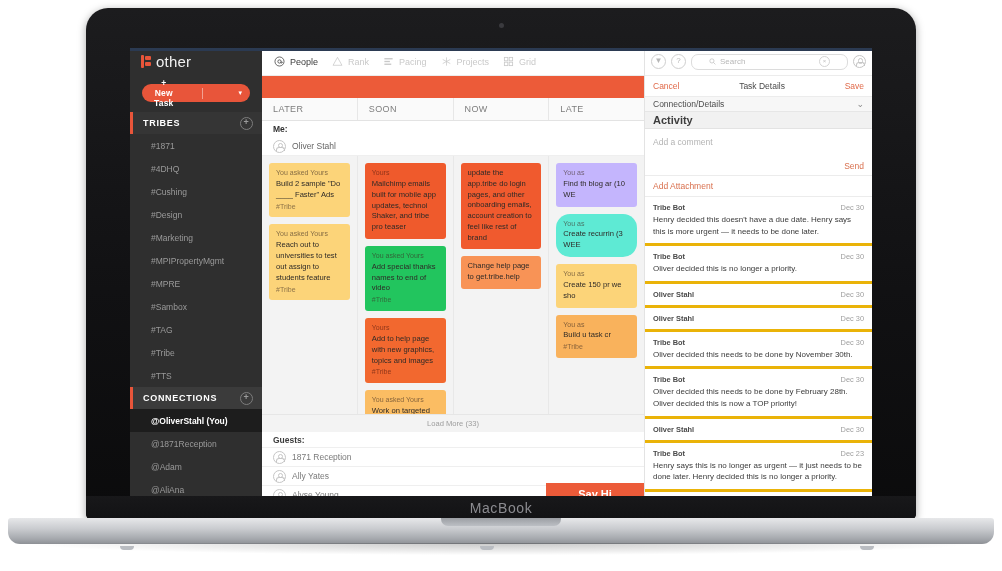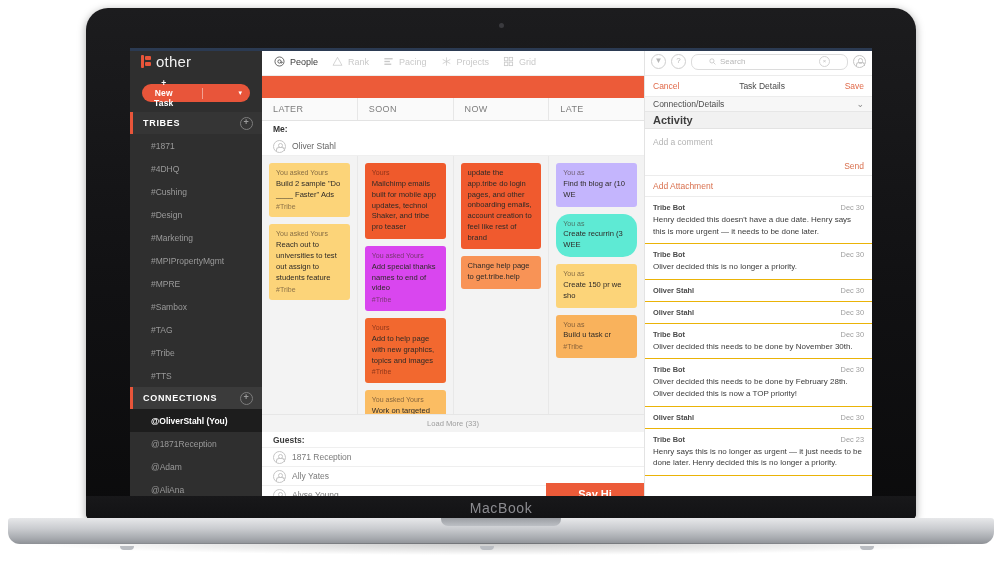--- a/index.html
+++ b/index.html
@@ -144,21 +144,21 @@
   .accordion .lbl{flex:1;}
   .accordion .chev{color:#8a8a8a;font-size:9px;}
   .acthead{height:16px;display:flex;align-items:center;padding:0 8px;background:#f1f1f1;border-bottom:1px solid #e3e3e3;color:#3d3d3d;font-size:11px;font-weight:bold;}
 
   .commentbox{background:#fff;padding:8px 8px 4px 8px;border-bottom:1px solid #ececec;}
   .commentbox .ph{color:#b3b3b3;font-size:8.5px;}
   .commentbox .send{text-align:right;color:#d9714f;font-size:8.5px;margin-top:14px;cursor:pointer;}
   .attach{height:20px;display:flex;align-items:center;padding:0 8px;background:#fff;border-bottom:1px solid #ececec;color:#d9714f;font-size:8.5px;cursor:pointer;}
 
   .feed{flex:1;overflow:hidden;background:#fff;}
-  .entry{padding:6px 8px 6px 8px;border-bottom:1px solid #eab308;}
+  .entry{padding:6px 8px 6px 8px;border-bottom:3px solid #eab308;}
   .entry .hrow{display:flex;align-items:baseline;}
   .entry .who{font-size:7.4px;font-weight:bold;color:#4a4a4a;flex:1;}
   .entry .when{font-size:7.4px;color:#9d9d9d;}
   .entry .txt{font-size:8px;line-height:1.45;color:#3a3a3a;margin-top:2px;}
 </style>
 </head>
 <body>
 
 <div class="stage">
 
@@ -296,21 +296,21 @@
                   <div class="meta">You asked Yours</div>
                   <div class="body">Reach out to universities to test out assign to students feature</div>
                   <div class="tag">#Tribe</div>
                 </div>
               </div>
             <div class="col" id="col-soon">
                 <div class="card dark" style="background: rgb(239, 90, 44);">
                   <div class="meta">Yours</div>
                   <div class="body">Mailchimp emails built for mobile app updates, technoi Shaker, and tribe pro teaser</div>
                 </div>
-                <div class="card" style="background: #d946ef;">
+                <div class="card" style="background: #22c55e;">
                   <div class="meta">You asked Yours</div>
                   <div class="body">Add special thanks names to end of video</div>
                   <div class="tag">#Tribe</div>
                 </div>
                 <div class="card dark" style="background: rgb(242, 104, 47);">
                   <div class="meta">Yours</div>
                   <div class="body">Add to help page with new graphics, topics and images</div>
                   <div class="tag">#Tribe</div>
                 </div>
                 <div class="card" style="background: rgb(251, 189, 99);">

